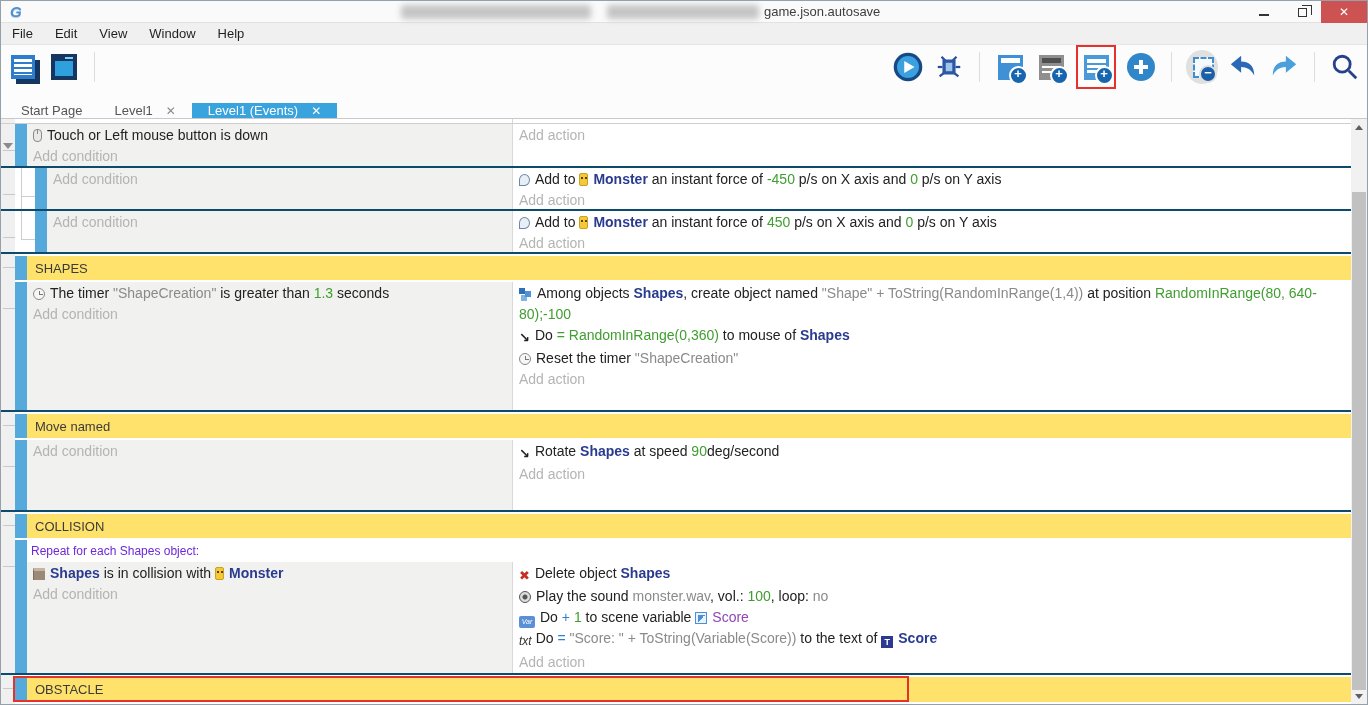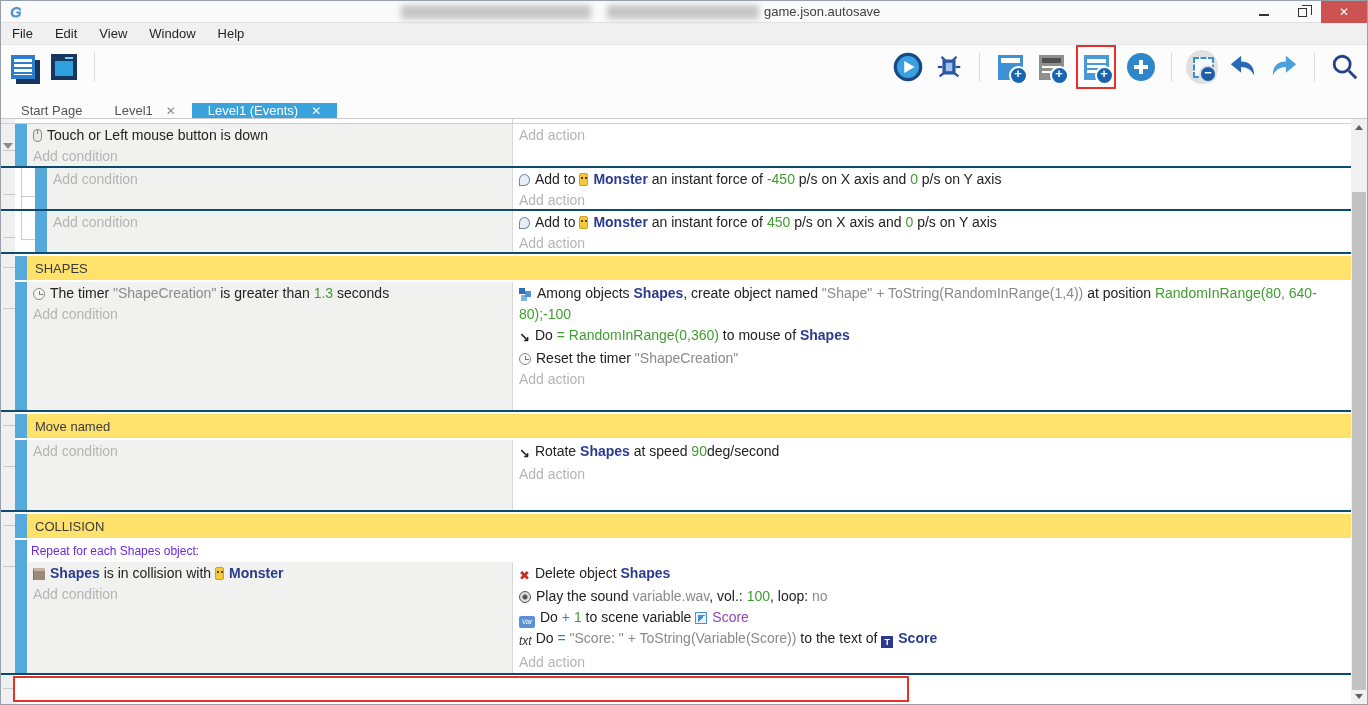--- a/index.html
+++ b/index.html
@@ -365,31 +365,35 @@
         <div class="ebar"></div>
         <div class="fwrap">
           <div class="fhead">Repeat for each Shapes object:</div>
           <div class="finner">
             <div class="cond">
               <div class="line"><span class="ic shapes-icon"></span><span class="seg obj">Shapes</span><span class="seg"> is in collision with </span><span class="ic monster-icon"></span><span class="seg obj">Monster</span></div>
               <div class="line placeholder">Add condition</div>
             </div>
             <div class="act">
               <div class="line"><span class="ic delete-icon"></span><span class="seg">Delete object </span><span class="seg obj">Shapes</span></div>
-              <div class="line"><span class="ic sound-icon"></span><span class="seg">Play the sound </span><span class="seg str">variable.wav</span><span class="seg">, vol.: </span><span class="seg param">100</span><span class="seg">, loop: </span><span class="seg str">no</span></div>
+              <div class="line"><span class="ic sound-icon"></span><span class="seg">Play the sound </span><span class="seg str">monster.wav</span><span class="seg">, vol.: </span><span class="seg param">100</span><span class="seg">, loop: </span><span class="seg str">no</span></div>
               <div class="line"><span class="ic var-icon"></span><span class="seg">Do </span><span class="seg op">+ </span><span class="seg param">1</span><span class="seg"> to scene variable </span><span class="ic scene-variable-icon"></span><span class="seg varname">Score</span></div>
               <div class="line"><span class="ic txt-icon"></span><span class="seg">Do </span><span class="seg op">= </span><span class="seg str">"Score: " + ToString(Variable(Score))</span><span class="seg"> to the text of </span><span class="ic text-object-icon"></span><span class="seg obj">Score</span></div>
               <div class="line placeholder">Add action</div>
             </div>
           </div>
         </div>
       </div>
 
       <div class="crow" style="height:29px">
         <div class="gutter mid"></div>
+        <div class="cwrap">
+          <div class="ebar"></div>
+          <div class="cbar">OBSTACLE</div>
+        </div>
         <div class="red-overlay"></div>
       </div>
 
       <div class="fill">
           <div class="pg"></div>
         </div>
     </div>
 
     <div class="vscroll">
       <div class="sbtn">

